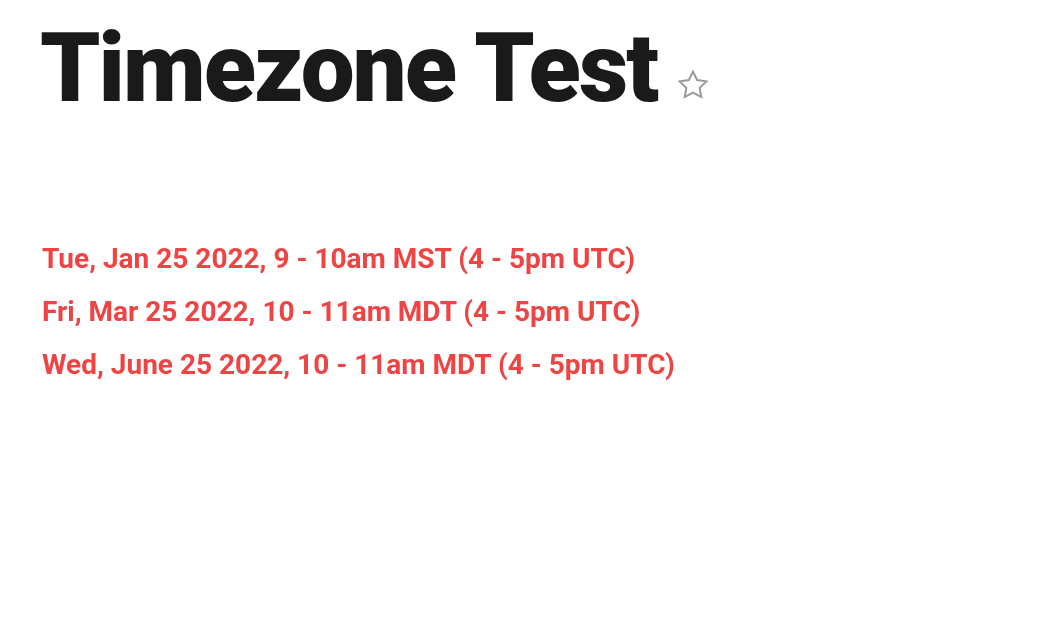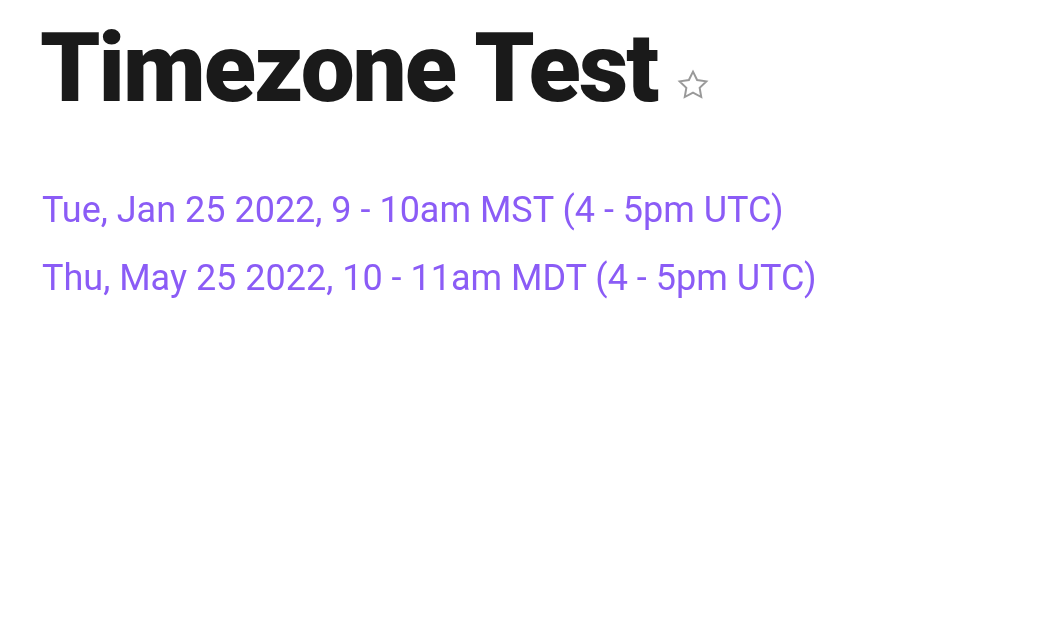--- a/index.html
+++ b/index.html
@@ -11,21 +11,21 @@
       font-family: -apple-system, BlinkMacSystemFont, "Segoe UI", Roboto, Helvetica, Arial, sans-serif;
       background: #ffffff;
       padding: 20px 40px;
       width: 1044px;
       height: 634px;
     }
     .title-row {
       display: flex;
       align-items: baseline;
       gap: 20px;
-      margin-bottom: 60px;
+      margin-bottom: 116px;
     }
     .page-title {
       font-size: 96px;
       font-weight: 900;
       color: #1a1a1a;
       letter-spacing: -2px;
       line-height: 1;
     }
     .star-icon {
       width: 32px;
@@ -42,36 +42,37 @@
     .when-label {
       font-size: 28px;
       font-weight: 700;
       color: #2a2a2a;
       margin-bottom: 18px;
     }
     .date-list {
       list-style: none;
     }
     .date-item {
-      font-size: 36px;
-      font-weight: 400;
-      color: #8b5cf6;
+      font-size: 28px;
+      font-weight: 700;
+      color: #ef4444;
       line-height: 1.9;
     }
   </style>
 </head>
 <body>
 
 <div class="title-row">
   <h1 class="page-title">Timezone Test</h1>
   <span class="star-icon">
     <svg viewBox="0 0 24 24" fill="none" stroke="#999999" stroke-width="1.5">
       <polygon points="12,2 15.09,8.26 22,9.27 17,14.14 18.18,21.02 12,17.77 5.82,21.02 7,14.14 2,9.27 8.91,8.26"></polygon>
     </svg>
   </span>
 </div>
 
 <div class="when-section">
   <ul class="date-list">
     <li class="date-item">Tue, Jan 25 2022, 9 - 10am MST (4 - 5pm UTC)</li>
-    <li class="date-item">Thu, May 25 2022, 10 - 11am MDT (4 - 5pm UTC)</li>
+    <li class="date-item">Fri, Mar 25 2022, 10 - 11am MDT (4 - 5pm UTC)</li>
+    <li class="date-item">Wed, June 25 2022, 10 - 11am MDT (4 - 5pm UTC)</li>
   </ul>
 </div>
 
 </body></html>

